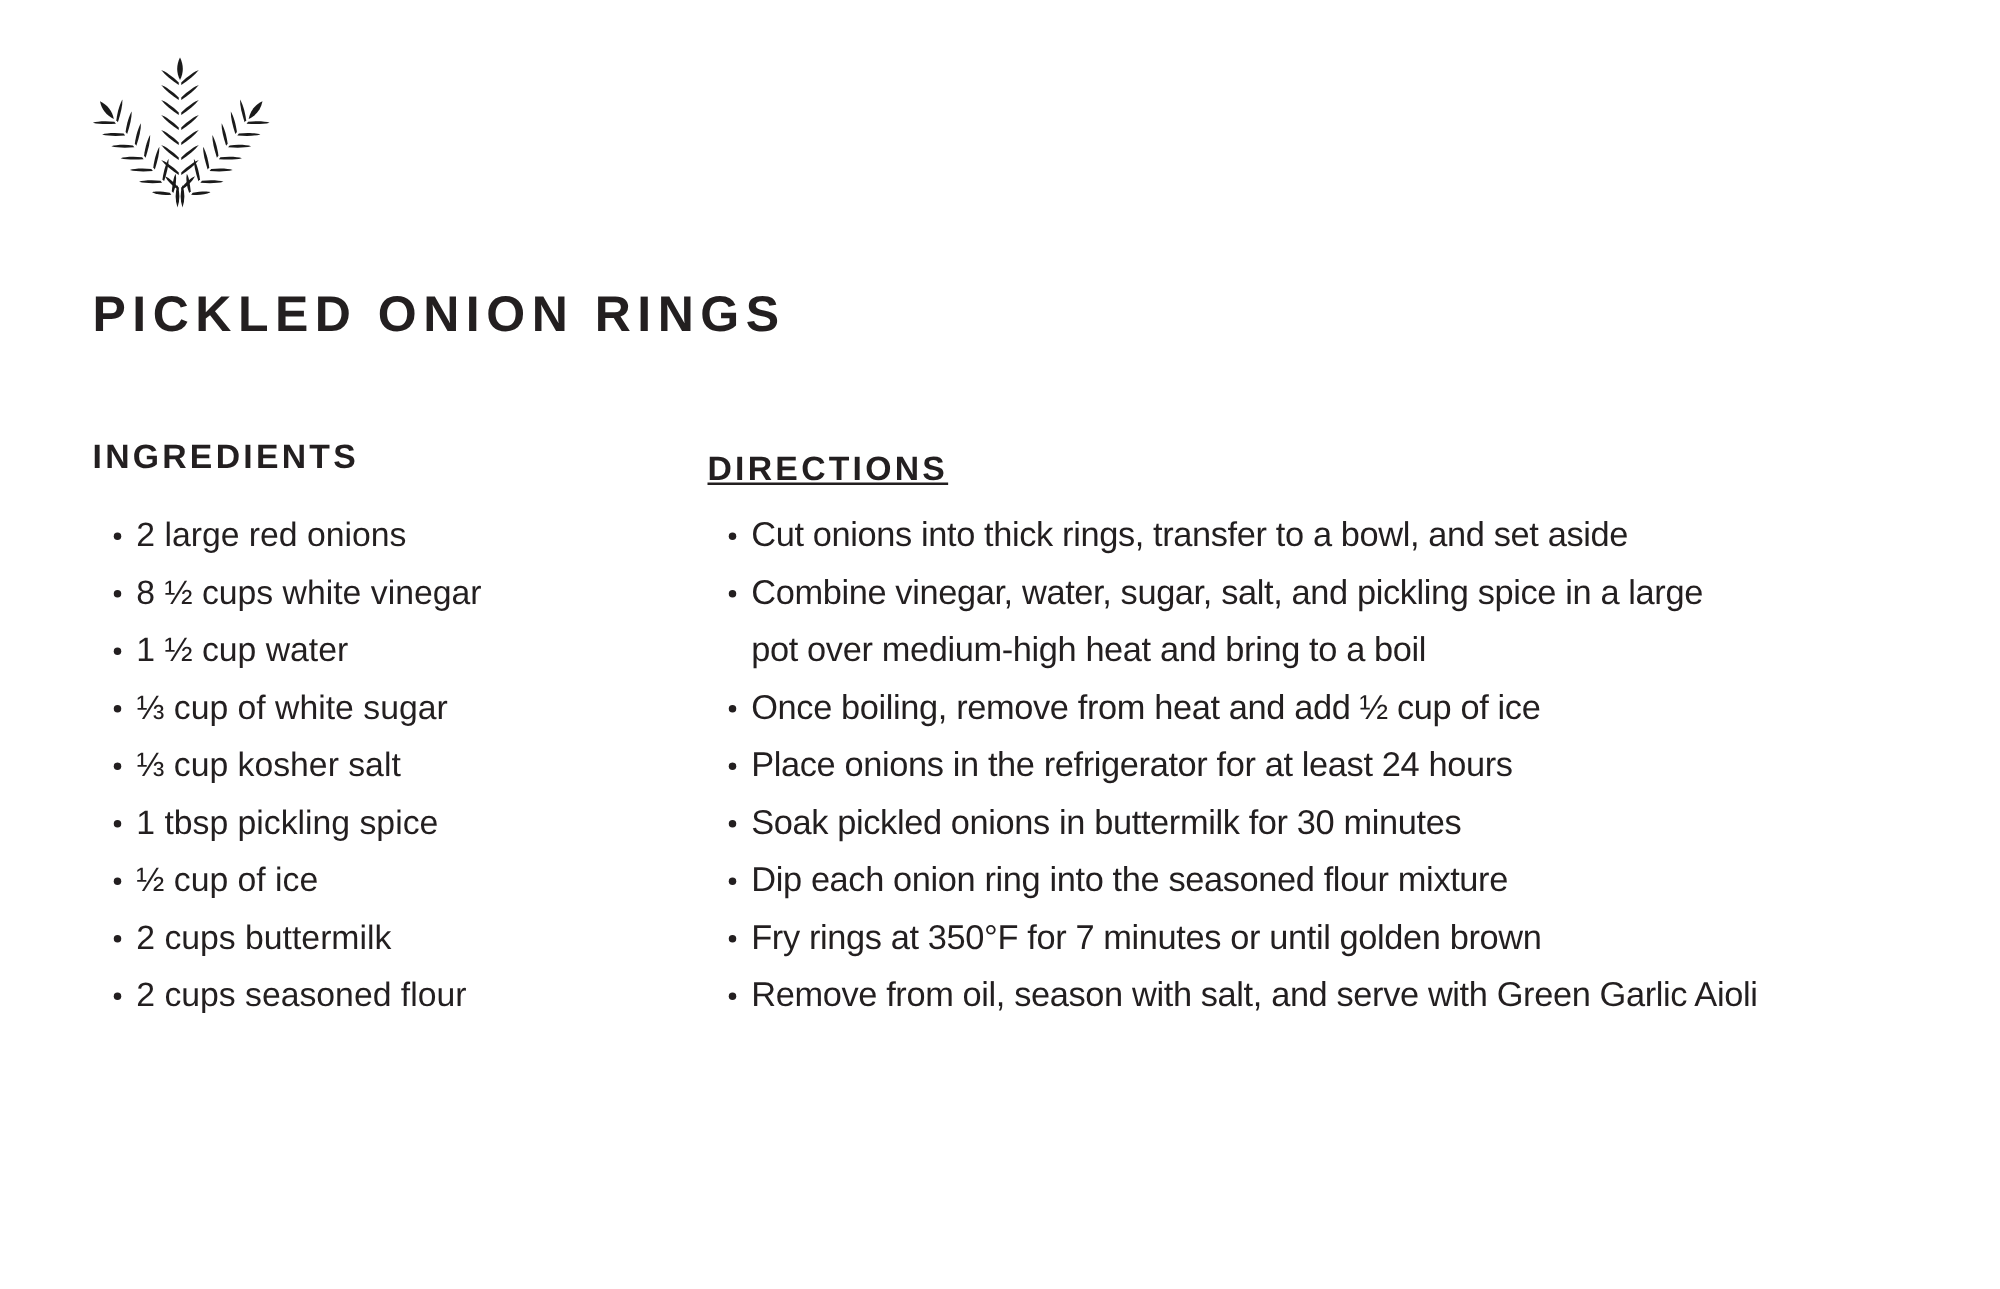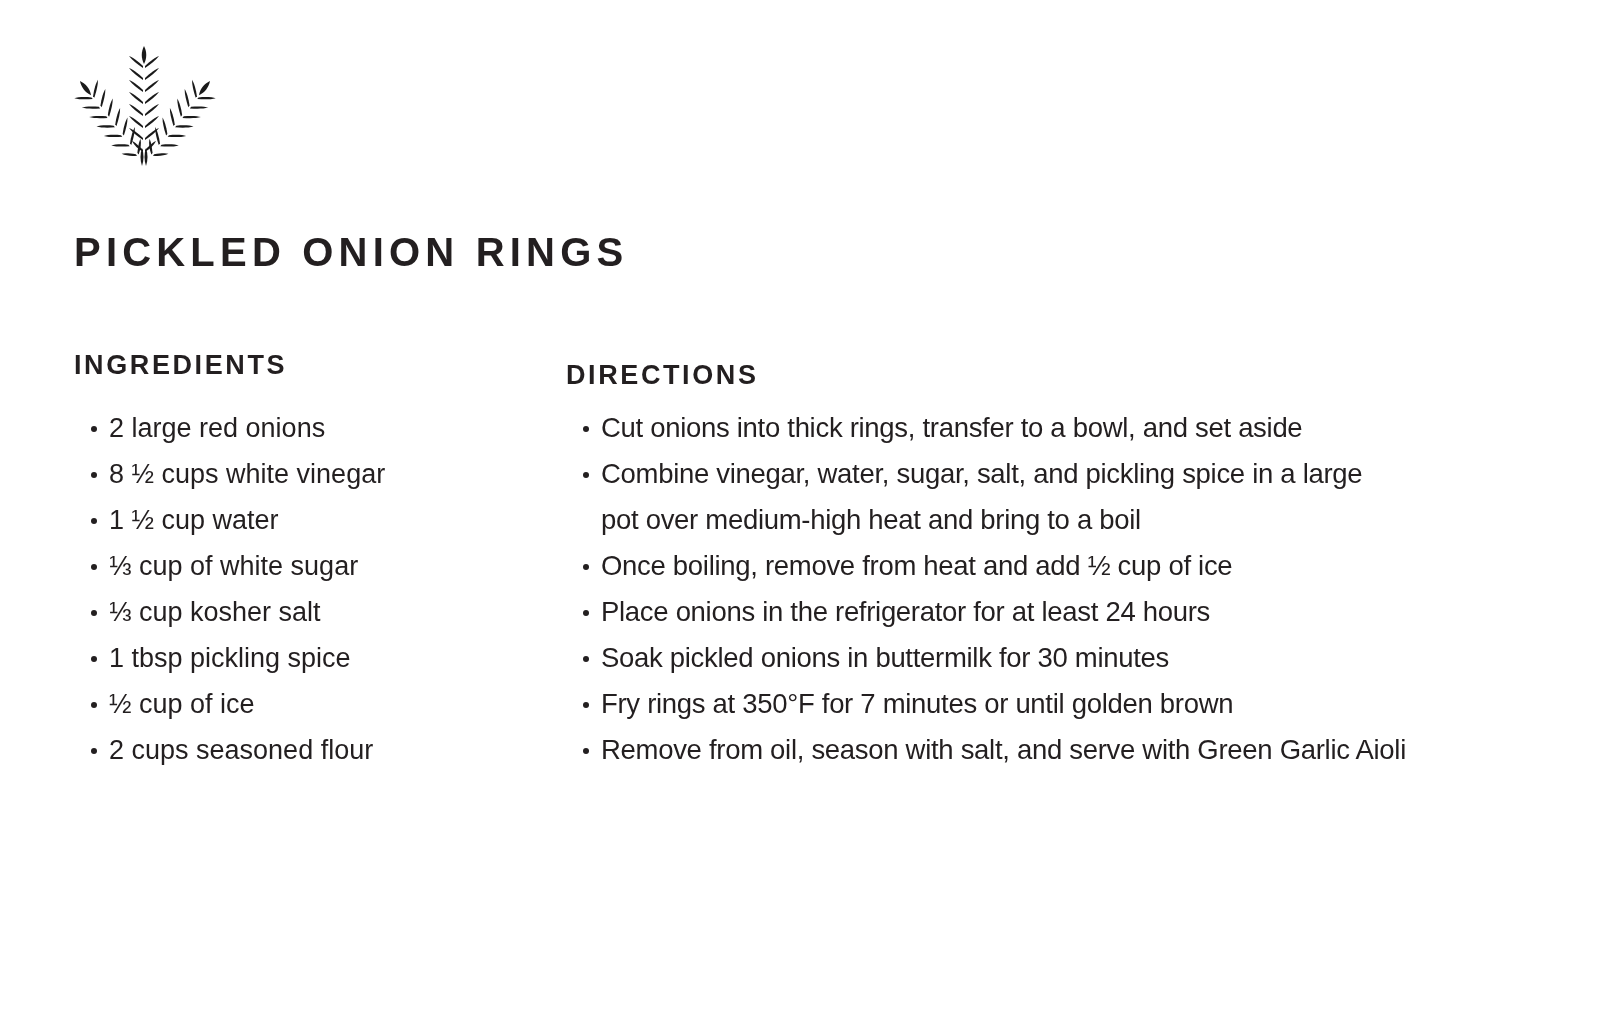--- a/index.html
+++ b/index.html
@@ -49,20 +49,21 @@
     .section-heading {
       margin: 0 0 26px 0;
       font-size: 27px;
       font-weight: 700;
       letter-spacing: 2.6px;
       line-height: 1;
       color: #231f20;
     }
     .col-directions .section-heading {
       margin-bottom: 10px;
+      text-decoration: underline;
     }
     ul.list {
       list-style: none;
       margin: 16px;
       padding: 0;
     }
     ul.list li {
       position: relative;
       padding-left: 19px;
       font-size: 27px;
@@ -161,33 +162,35 @@
 <section class="col col-ingredients">
   <h2 class="section-heading">INGREDIENTS</h2>
   <ul class="list">
     <li>2 large red onions</li>
     <li>8 ½ cups white vinegar</li>
     <li>1 ½ cup water</li>
     <li>⅓ cup of white sugar</li>
     <li>⅓ cup kosher salt</li>
     <li>1 tbsp pickling spice</li>
     <li>½ cup of ice</li>
+    <li>2 cups buttermilk</li>
     <li>2 cups seasoned flour</li>
   </ul>
 </section>
 
 <section class="col col-directions">
   <h2 class="section-heading">DIRECTIONS</h2>
   <ul class="list">
     <li>Cut onions into thick rings, transfer to a bowl, and set aside</li>
     <li>Combine vinegar, water, sugar, salt, and pickling spice in a large</li>
     <li class="continuation" style="list-style:none">pot over medium-high heat and bring to a boil</li>
     <li>Once boiling, remove from heat and add ½ cup of ice</li>
     <li>Place onions in the refrigerator for at least 24 hours</li>
     <li>Soak pickled onions in buttermilk for 30 minutes</li>
+    <li>Dip each onion ring into the seasoned flour mixture</li>
     <li>Fry rings at 350°F for 7 minutes or until golden brown</li>
     <li>Remove from oil, season with salt, and serve with Green Garlic Aioli</li>
   </ul>
 </section>
 
 <style>
   ul.list li.continuation::before { display: none; }
 </style>
 
 </body></html>

